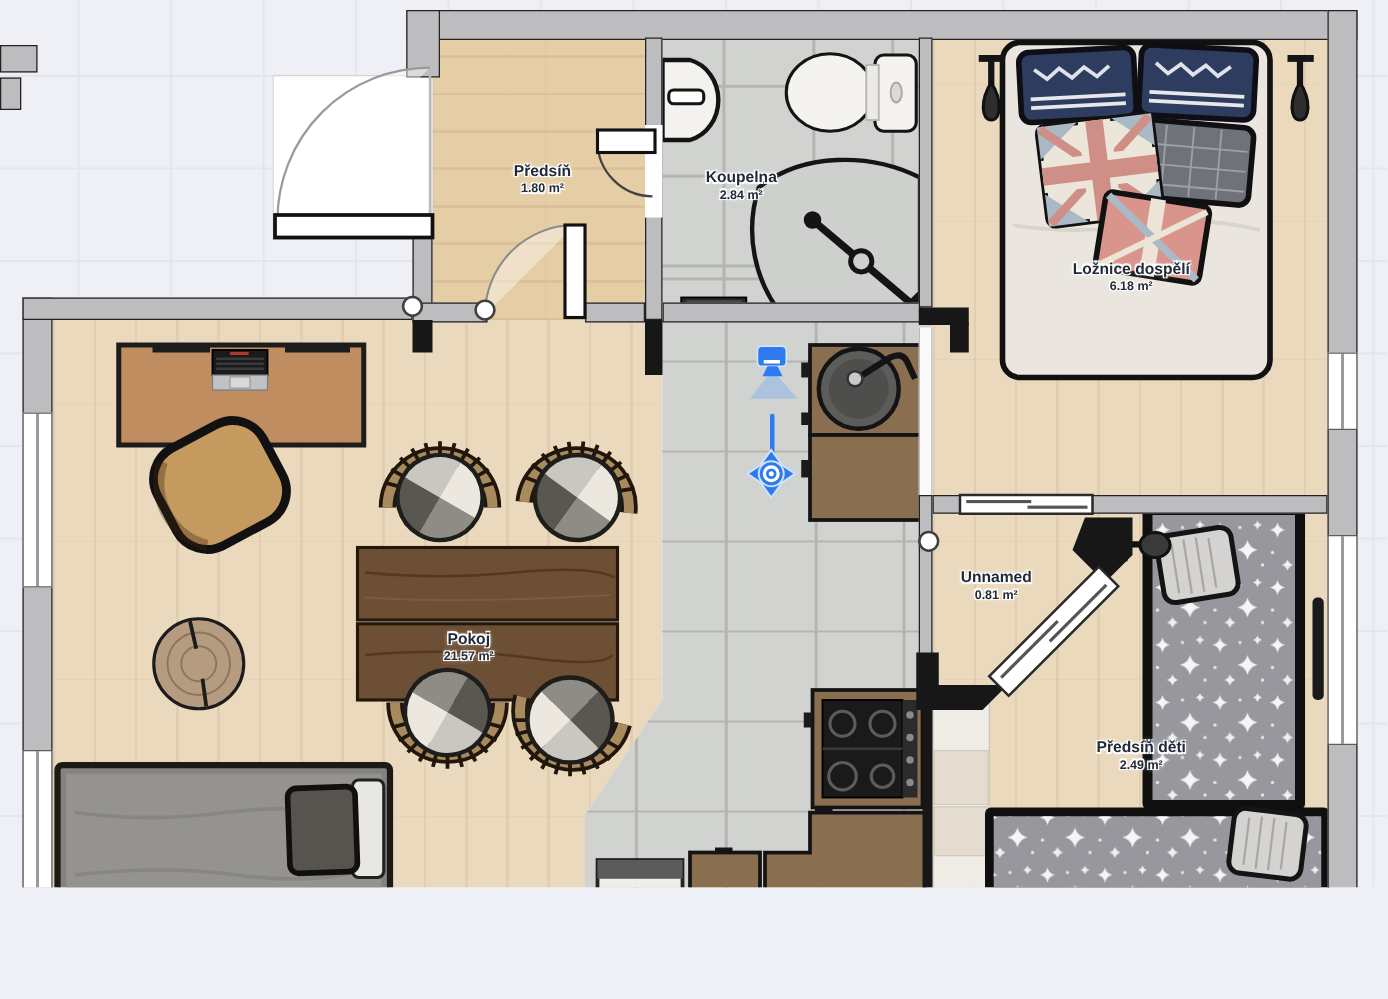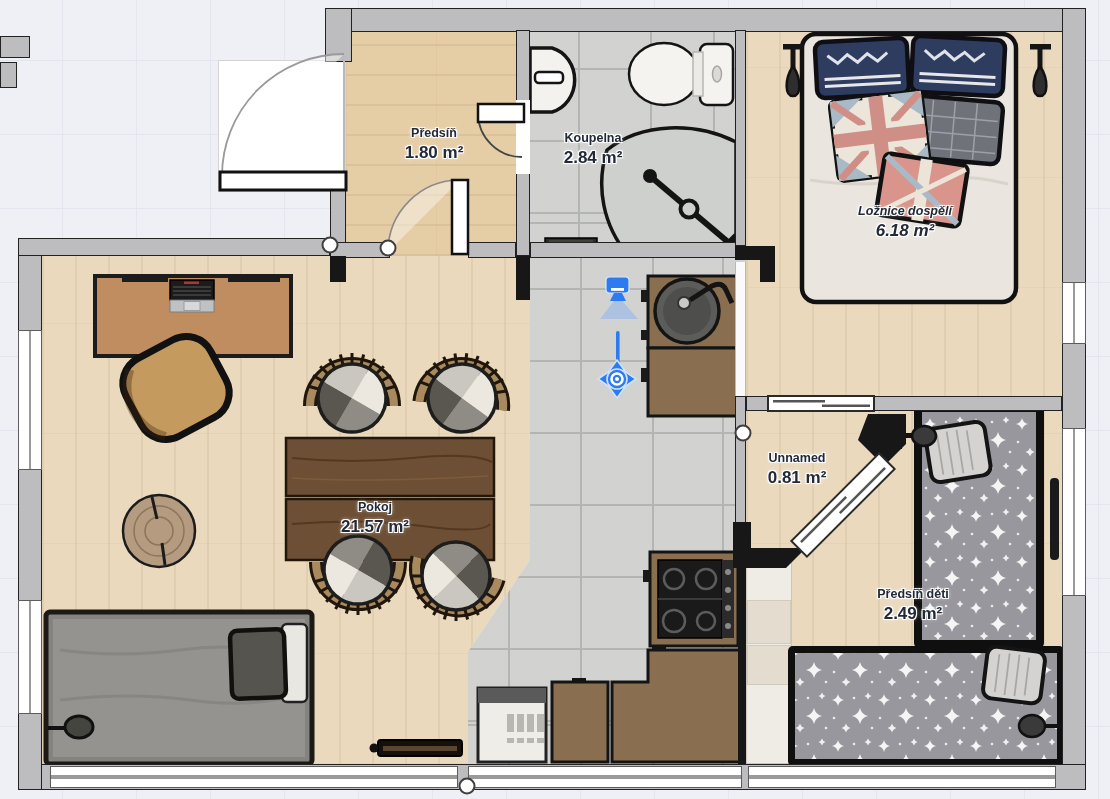--- a/index.html
+++ b/index.html
@@ -1,17 +1,17 @@
 <!DOCTYPE html>
 <html><head>
 <meta charset="utf-8">
 <style>
   html,body{margin:0;padding:0;background:#eef0f5;}
   #canvas{
-    position:relative;width:1110px;height:799px;overflow:hidden;
+    position:relative;width:1110px;height:710px;overflow:hidden;
     background-color:#eef0f5;
     background-image:
       linear-gradient(#e3e6ee 1.5px, transparent 1.5px),
       linear-gradient(90deg,#e3e6ee 1.5px, transparent 1.5px);
     background-size:74px 74px;background-position:-12px -14px;
     font-family:"Liberation Sans",sans-serif;
   }
   .abs{position:absolute;box-sizing:border-box;}
   .layer{position:absolute;left:0;top:0;width:1110px;height:799px;}
   
@@ -32,21 +32,21 @@
   .win{background:#fff;border:1.2px solid #5c5c5c;}
   .win.v{background-image:linear-gradient(90deg,transparent 44%,#9a9a9a 44% 56%,transparent 56%);}
   .win.h{background-image:linear-gradient(0deg,transparent 42%,#9a9a9a 42% 58%,transparent 58%);}
   
   .ward{background:#efece6;border:1px solid #cbc6bc;}
   .wardsq{background:#e4ddcf;border:1px solid #d2cabb;}
   
   .roomlabel{position:absolute;transform:translate(-50%,-50%);text-align:center;white-space:nowrap;z-index:6;
     color:#222a38;font-weight:bold;font-size:12.5px;line-height:1.25;
     text-shadow:-1px -1px 0 #fff,1px -1px 0 #fff,-1px 1px 0 #fff,1px 1px 0 #fff,0 0 4px #fff;}
-  .roomlabel .area{display:block;font-size:17px;}
+  .roomlabel .area{display:block;font-size:10px;}
   
   .node{position:absolute;width:13px;height:13px;border-radius:50%;background:#fff;border:2.5px solid #3f3f3f;transform:translate(-50%,-50%);z-index:7;}
 </style>
 </head>
 <body>
 
 <div id="canvas">
 
   <div class="abs wood-h z1" style="left:346px;top:30px;width:170px;height:226px;"></div>
   <div class="abs tile z1" style="left:530px;top:30px;width:207px;height:226px;"></div>
@@ -391,21 +391,21 @@
   </svg>
 
   <div class="roomlabel" style="left:434px;top:144px;">
     <span>Předsíň</span>
     <span class="area">1.80 m²</span>
   </div>
   <div class="roomlabel" style="left:593px;top:149px;">
     <span>Koupelna</span>
     <span class="area">2.84 m²</span>
   </div>
-  <div class="roomlabel" style="left:905px;top:222px;font-style:italic;">
+  <div class="roomlabel" style="left:905px;top:222px;">
     <span>Ložnice dospělí</span>
     <span class="area">6.18 m²</span>
   </div>
   <div class="roomlabel" style="left:375px;top:518px;">
     <span>Pokoj</span>
     <span class="area">21.57 m²</span>
   </div>
   <div class="roomlabel" style="left:797px;top:469px;">
     <span>Unnamed</span>
     <span class="area">0.81 m²</span>

